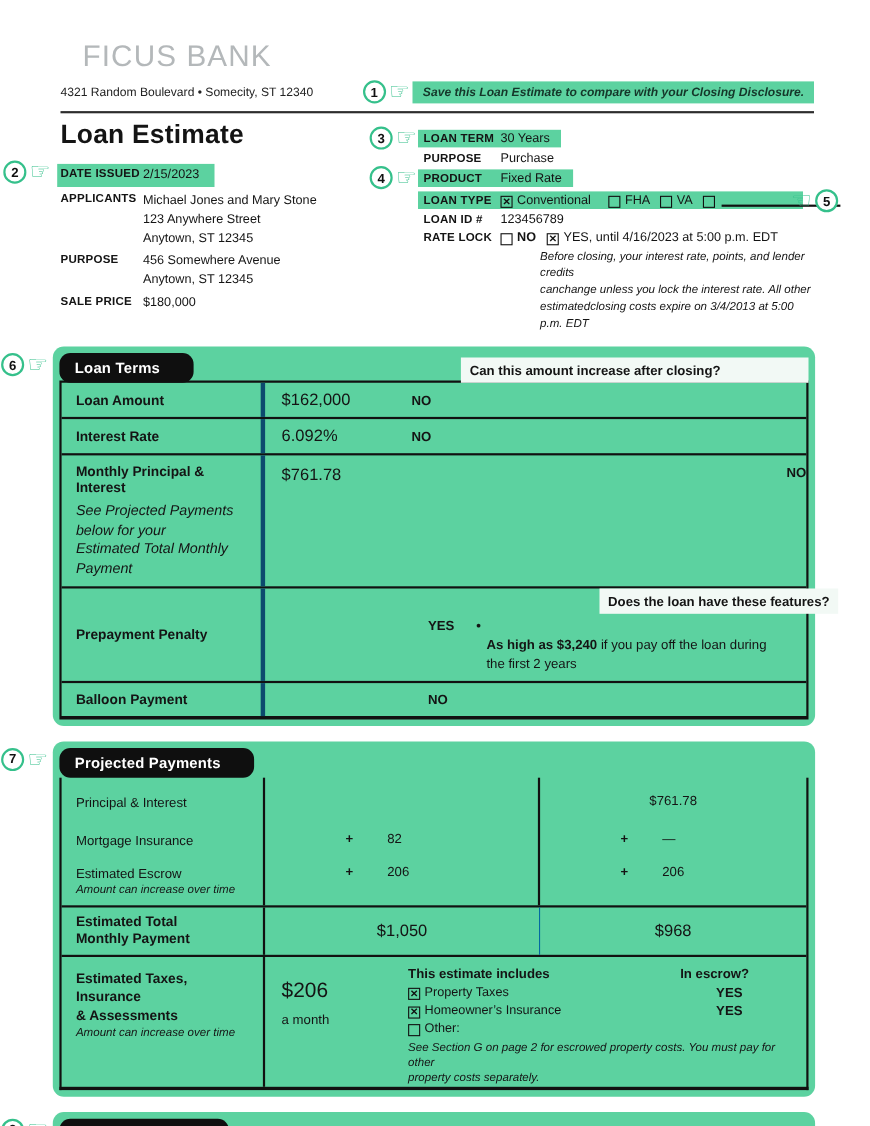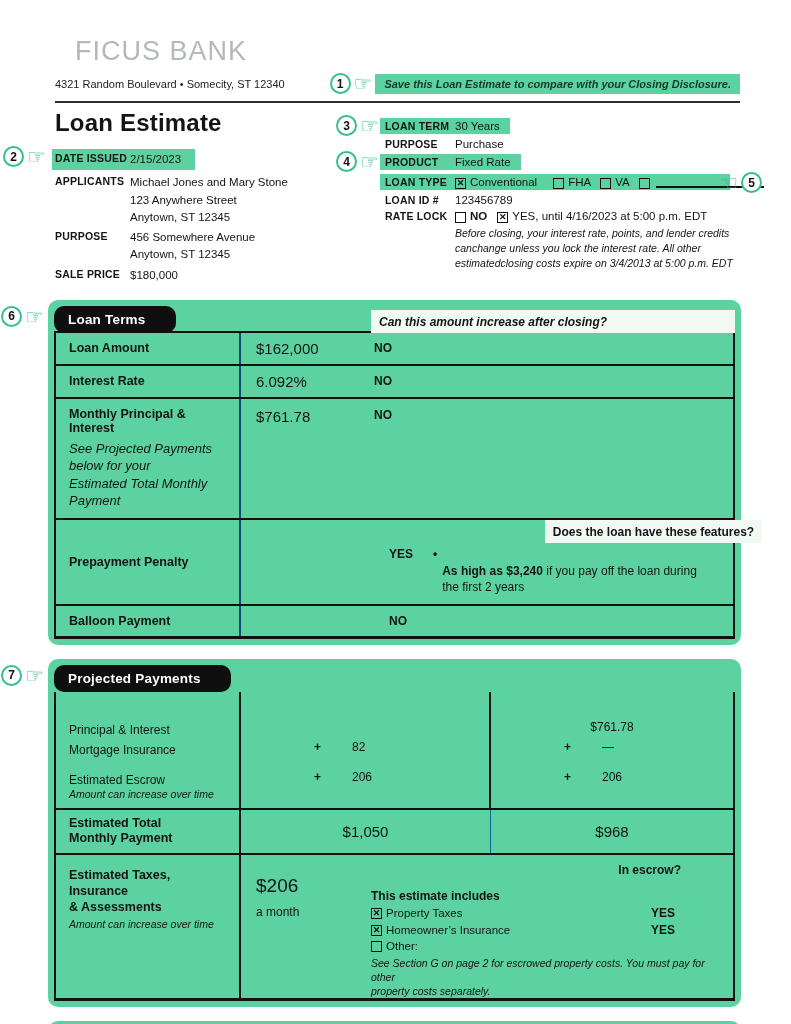--- a/index.html
+++ b/index.html
@@ -31,21 +31,21 @@
   .ilabel { width:75px; font-size:10.5px; font-weight:bold; letter-spacing:0.2px; padding-top:1px; flex:0 0 auto; }
   .ival { font-size:11.5px; white-space:pre-line; line-height:1.5; }
   .irow.hl { width:fit-content; padding:2px 14px 2px 3px; margin-left:-3px; margin-bottom:4px; }
 
   .intro-right { flex:1; padding-top:9px; }
   .rrow { display:flex; align-items:center; margin-bottom:4px; position:relative; }
   .rlabel { width:70px; font-size:10.5px; font-weight:bold; letter-spacing:0.2px; flex:0 0 auto; }
   .rval { font-size:11.5px; }
   .rrow.hl { width:fit-content; padding:2px 10px 2px 5px; margin-left:-5px; }
   .rrow.hl-wide { width:350px; padding:2px 8px 2px 5px; margin-left:-5px; }
-  .note { font-size:10.5px; font-style:italic; margin-left:70px; line-height:1.45; white-space:pre-line; margin-top:2px; }
+  .note { font-size:10.5px; font-style:italic; margin-left:106px; line-height:1.45; white-space:pre-line; margin-top:2px; }
 
   .co-left { position:absolute; left:-44px; top:-3px; }
   .co-page-left { position:absolute; left:-49px; top:-3px; }
   .co-right-5 { position:absolute; right:-32px; top:-2px; }
 
   
   .cb { display:inline-flex; width:11px; height:11px; border:1.6px solid #111; margin-right:4px;
         align-items:center; justify-content:center; font-size:9px; font-weight:bold; color:#111;
         background:transparent; flex:0 0 auto; position:relative; top:1px; }
   .cb.checked::after { content:"✕"; line-height:1; }
@@ -56,35 +56,35 @@
   .panel + .panel {}
   .p1 { margin-top:13px; }
   .p2 { margin-top:14px; }
   .p3 { margin-top:14px; }
   .co-panel { position:absolute; left:-47px; top:6px; }
 
   .hdr-row { display:flex; align-items:stretch; }
   .tab { background:#0f0f0f; color:#fff; font-size:13.5px; font-weight:bold; letter-spacing:0.2px;
          border-radius:10px; padding:6px 30px 6px 14px; position:relative; z-index:1; }
   .strip { background:#f2f9f5; font-size:12px; font-weight:bold; padding:5px 8px 4px 8px; align-self:flex-end; }
-  .hdr-strip { width:364px; margin-left:auto;font-style:italic; }
+  .hdr-strip { width:316px; margin-left:auto; }
 
   .tbl { border:2px solid #111; border-top:2.5px solid #111; border-bottom:3px solid #111; margin-top:-2px; }
 
   
   .lt-row { display:grid; grid-template-columns:185px 1fr; border-bottom:2px solid #111; }
   .lt-row:last-child { border-bottom:none; }
-  .lt-label { border-right:2px solid #0c4a6e; padding:8px 10px 8px 13px; font-size:12.5px; font-weight:bold; display:flex; flex-direction:column; justify-content:center; }
+  .lt-label { border-right:4px solid #0c4a6e; padding:8px 10px 8px 13px; font-size:12.5px; font-weight:bold; display:flex; flex-direction:column; justify-content:center; }
   .lt-label .sub { font-size:13px; font-style:italic; font-weight:normal; margin-top:5px; line-height:1.35; white-space:pre-line; }
   .lt-cell { display:flex; align-items:center; }
   .lt-val { width:133px; padding-left:15px; font-size:15px; flex:0 0 auto; }
   .lt-ans { font-size:12px; font-weight:bold; }
   .row-h1 { min-height:33px; }
   .row-h2 { min-height:33px; }
-  .row-tall .lt-cell, .row-tall .lt-label { align-items:flex-start; justify-content:flex-start; }
+  .row-tall .lt-cell, .row-tall .lt-label { align-items:flex-start; justify-content:space-between; }
   .row-tall .lt-cell { padding-top:9px; }
   .row-tall { min-height:72px; }
   .prep-right { display:flex; flex-direction:column;align-items:flex-end; }
   .prep-strip { margin-left:133px; }
   .prep-flex { display:flex; align-items:flex-start; margin-top:4px; padding-bottom:8px; }
   .prep-yes { width:44px; margin-left:148px; font-size:12px; font-weight:bold; flex:0 0 auto; }
   .bullet { font-weight:bold; font-size:12px; margin-right:5px; }
   .prep-detail { font-size:12px; width:320px; line-height:1.35; white-space:pre-line; }
   .row-bal { min-height:29px; }
   .bal-ans { margin-left:148px; }
@@ -92,21 +92,21 @@
   
   .pc-row { display:grid; grid-template-columns:185px 250px 1fr; background:#dfdfde; border:2px solid #111; border-top:2.5px solid #111; border-bottom:2.5px solid #111; margin-top:-2px; }
   .pc-label { font-size:12.5px; font-weight:bold; padding:5px 0 5px 13px; border-right:2px solid #111; }
   .pc-col { font-size:12px; font-weight:bold; text-align:center; padding:5px 0; }
   .pc-col.mid { border-right:2px solid #111; }
   .pp-body { border:2px solid #111; border-top:none; border-bottom:3px solid #111; }
   .pp-detail { display:grid; grid-template-columns:185px 250px 1fr; }
   .pp-c { display:flex; flex-direction:column; }
   .pp-c.b1 { border-right:2px solid #111; padding-left:13px; }
   .pp-c.b2 { border-right:2px solid #111; }
-  .pl1 { height:42px; padding-top:28px; }
+  .pl1 { height:42px; padding-top:14px; }
   .pl2 { height:30px; padding-top:6px; }
   .pl3 { height:44px; padding-top:6px; }
   .pp-lab { font-size:12px; }
   .pp-sub { font-size:10.5px; font-style:italic; }
   .plusline { display:flex; padding-left:73px; }
   .plus { font-weight:bold; font-size:12px; width:38px; }
   .pv { font-size:12px; }
   .center-val { text-align:center; font-size:12px; }
   .pp-total { display:grid; grid-template-columns:185px 250px 1fr; border-top:2.5px solid #111; border-bottom:2.5px solid #111; min-height:41px; }
   .tot-label { border-right:2px solid #111; font-size:12.5px; font-weight:bold; padding:6px 0 6px 13px; white-space:pre-line; line-height:1.25; }
@@ -115,21 +115,21 @@
   .pp-tax { display:grid; grid-template-columns:185px 1fr; min-height:107px; }
   .tax-label { border-right:2px solid #111; padding:12px 12px 0 13px; }
   .tax-label .t { font-size:12.5px; font-weight:bold; line-height:1.3; }
   .tax-label .s { font-size:10.5px; font-style:italic; margin-top:2px; }
   .tax-content { display:flex; padding-top:8px; }
   .tax-amt { width:130px; padding-left:15px; padding-top:12px; flex:0 0 auto; }
   .tax-amt .a { font-size:19px; }
   .tax-amt .m { font-size:12px; margin-top:8px; }
   .tax-inc { flex:1; padding-right:6px; }
   .inc-head { display:flex; }
-  .inc-title { font-size:12px; font-weight:bold;margin-top:26px; }
+  .inc-title { font-size:12px; font-weight:bold; }
   .esc-title { font-size:12px; font-weight:bold; margin-left:auto; margin-right:46px; }
   .inc-item { display:flex; align-items:center; margin-top:3px; }
   .inc-item .lbl { font-size:11.5px; }
   .esc-val { font-size:12px; font-weight:bold; margin-left:auto; margin-right:46px; width:30px; }
   .inc-note { font-size:10.5px; font-style:italic; margin-top:4px; line-height:1.35; white-space:pre-line; }
 </style>
 </head>
 <body>
 
 <div class="page">

